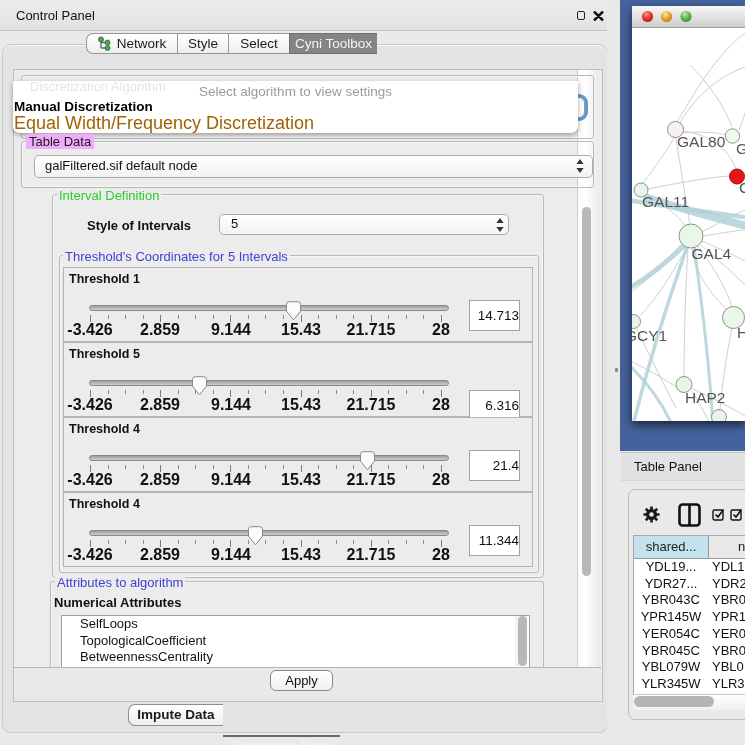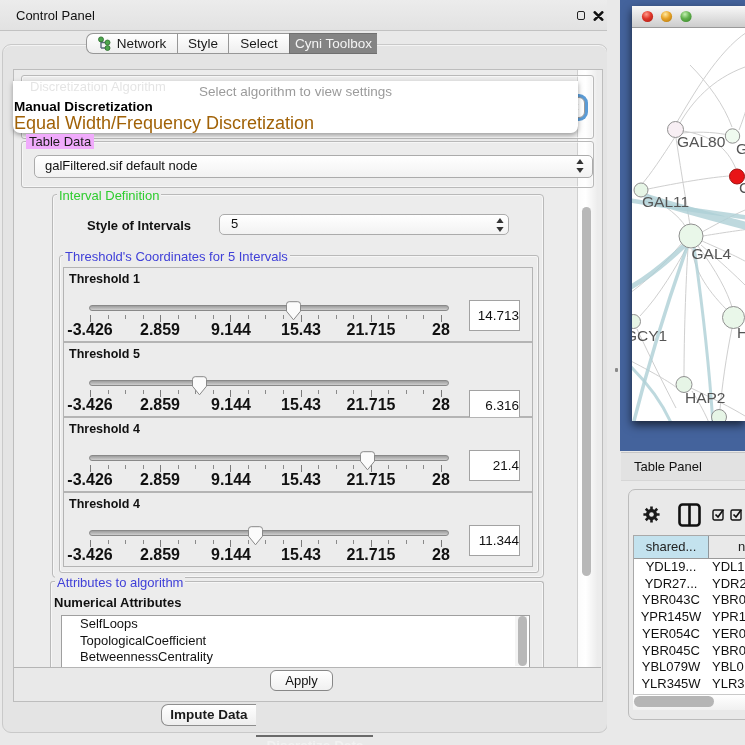--- a/index.html
+++ b/index.html
@@ -173,21 +173,21 @@
 <div class="abs" style="left:55px;top:575px;background:#ececec;padding:0 2px;font-size:13px;color:#4040d8;">Attributes to algorithm</div>
 <div class="abs" style="left:54px;top:595px;font-size:13px;font-weight:bold;color:#111;">Numerical Attributes</div>
 <div class="abs" style="left:61px;top:615px;width:467px;height:52px;background:#fff;border:1px solid #9f9f9f;"></div>
 <div class="abs" style="left:80px;top:616px;font-size:13px;color:#111;line-height:16.5px;">SelfLoops<br>TopologicalCoefficient<br>BetweennessCentrality</div>
 <div class="abs" style="left:515px;top:616px;width:12px;height:50px;background:#f4f4f4;"></div>
 <div class="abs" style="left:518px;top:616px;width:9px;height:50px;background:#b8b8b8;border-radius:5px;"></div>
 
 <div class="abs" style="left:14px;top:667px;width:587px;height:33px;background:#e9e9e9;border-top:1px solid #b5b5b5;"></div>
 <div class="abs" style="left:270px;top:670px;width:61px;height:19px;background:linear-gradient(#ffffff,#f0f0f0);border:1px solid #878787;border-radius:6px;font-size:13px;color:#111;text-align:center;line-height:19px;">Apply</div>
 
-<div class="abs" style="left:161px;top:704px;height:22px;display:flex;font-size:13.5px;font-weight:bold;color:#1a1a1a;">
+<div class="abs" style="left:128px;top:704px;height:22px;display:flex;font-size:13.5px;font-weight:bold;color:#1a1a1a;">
   <div style="box-sizing:border-box;width:95px;background:linear-gradient(#ffffff,#eeeeee);border:1px solid #8e8e8e;border-right:none;border-radius:7px 0 0 7px;text-align:center;line-height:20px;">Impute Data</div>
   <div style="box-sizing:border-box;width:117px;background:#7b7b7b;color:#f2f2f2;border:1px solid #6a6a6a;border-right:none;text-align:center;line-height:20px;margin-top:31px;">Discretize Data</div>
 </div>
 
 <div class="abs" style="left:607px;top:0;width:14px;height:745px;background:#e9e9e9;"></div>
 <div class="abs" style="left:615px;top:368px;width:3px;height:4px;background:#8a8a8a;border-radius:1px;"></div>
 
 <div class="abs" style="left:620px;top:0;width:125px;height:451px;background:#44639c;"></div>
 
 <div class="abs" style="left:632px;top:6px;width:113px;height:415px;box-shadow:0 4px 9px rgba(0,0,0,.65);background:#fff;"></div>

